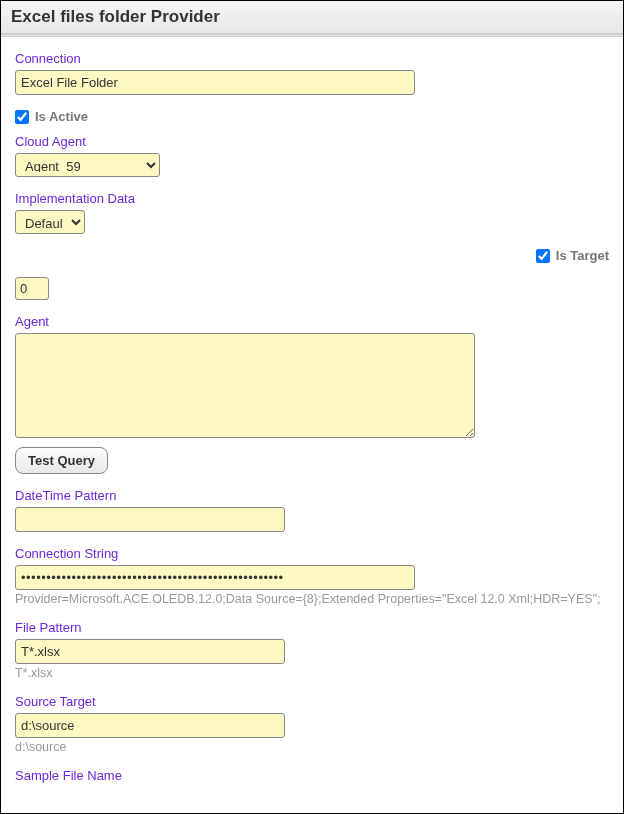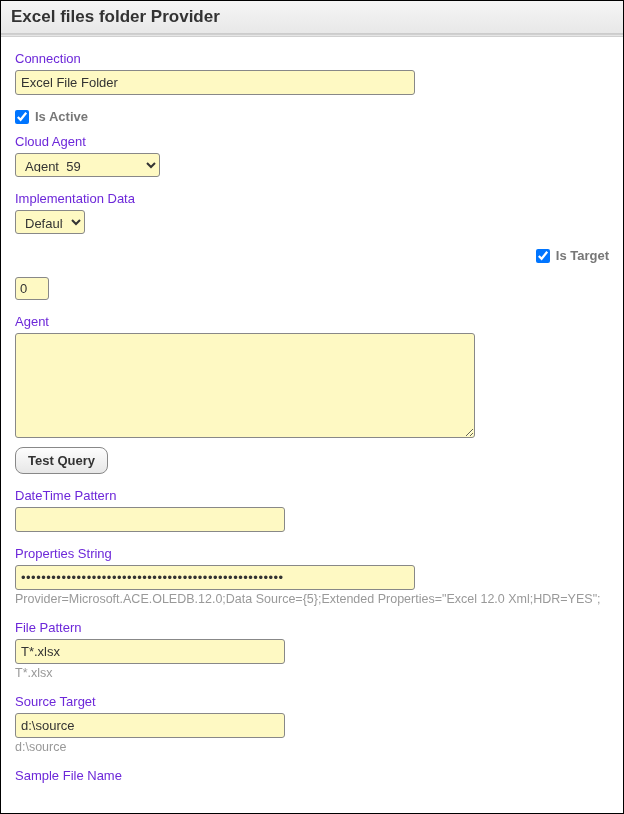--- a/index.html
+++ b/index.html
@@ -147,23 +147,23 @@
         <button class="btn">Test Query</button>
       </div>
     </div>
 
     <div class="field-group">
       <span class="field-label">DateTime Pattern</span>
       <input type="text" class="text-input w270" value="" style="">
     </div>
 
     <div class="field-group">
-      <span class="field-label">Properties String</span>
+      <span class="field-label">Connection String</span>
       <input type="text" class="text-input w400 pw-input" value="••••••••••••••••••••••••••••••••••••••••••••••••••••" style="">
-      <div class="hint">Provider=Microsoft.ACE.OLEDB.12.0;Data Source={5};Extended Properties="Excel 12.0 Xml;HDR=YES";</div>
+      <div class="hint">Provider=Microsoft.ACE.OLEDB.12.0;Data Source={8};Extended Properties="Excel 12.0 Xml;HDR=YES";</div>
     </div>
 
     <div class="field-group">
       <span class="field-label">File Pattern</span>
       <input type="text" class="text-input w270" value="T*.xlsx" style="">
       <div class="hint">T*.xlsx</div>
     </div>
 
     <div class="field-group">
       <span class="field-label">Source Target</span>

